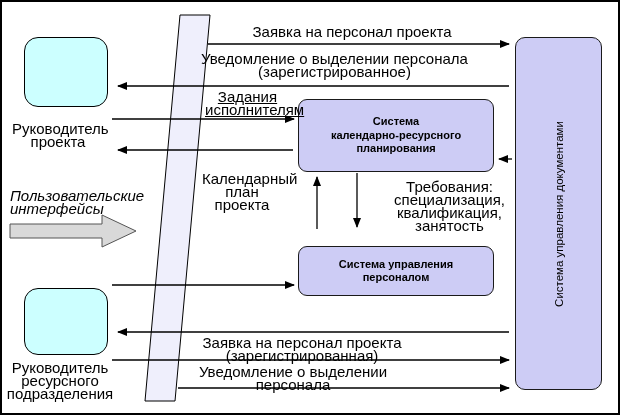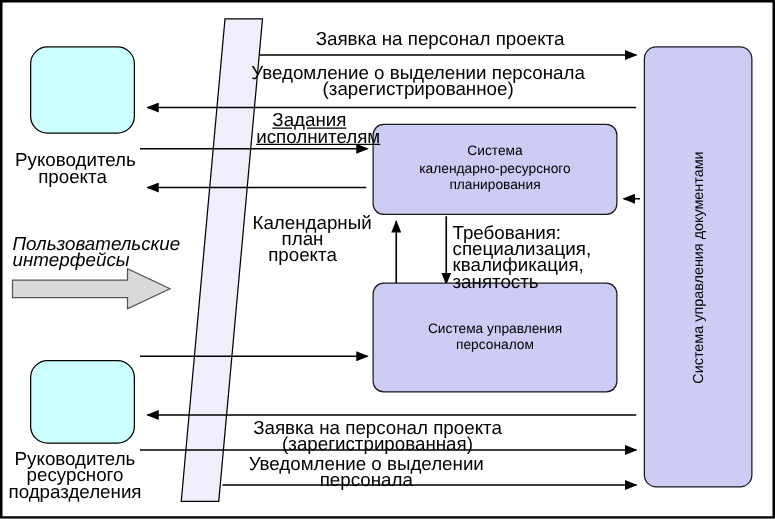--- a/index.html
+++ b/index.html
@@ -15,21 +15,21 @@
   }
   .center{text-align:center;}
   .box-cyan{
     position:absolute;background:#ccffff;border:1.5px solid #000;
     border-radius:14px;box-sizing:border-box;
   }
   .box-sys{
     position:absolute;background:#cdccf5;border:1px solid #1a1a1a;
     border-radius:9px;box-sizing:border-box;
     display:flex;align-items:center;justify-content:center;
-    text-align:center;font-size:11px;line-height:13.5px;white-space:pre-line;
+    text-align:center;font-size:11px;line-height:13.5px;white-space:pre-line;font-weight:bold;
   }
   .box-doc{
     position:absolute;background:#cdccf5;border:1px solid #1a1a1a;
     border-radius:10px;box-sizing:border-box;
   }
   .vtext{
     position:absolute;top:50%;left:50%;width:345px;
     transform:translate(-50%,-50%) rotate(-90deg);
     text-align:center;font-size:11.5px;white-space:nowrap;
   }
@@ -74,21 +74,21 @@
 
   <div class="lbl" style="left:8px;top:187px;width:130px;font-style:italic;">Пользовательские
 интерфейсы</div>
 
   <div class="box-sys" style="left:296px;top:97px;width:196px;height:73px;">
     <span>Система
 календарно-ресурсного
 планирования</span>
   </div>
 
-  <div class="box-sys" style="left:296px;top:224px;width:196px;height:88px;">
+  <div class="box-sys" style="left:296px;top:244px;width:196px;height:50px;">
     <span>Система управления
 персоналом</span>
   </div>
 
   <div class="box-doc" style="left:513px;top:35px;width:87px;height:353px;">
     <div class="vtext">Система управления документами</div>
   </div>
 
   <div class="lbl center" style="left:230px;top:23px;width:240px;">Заявка на персонал проекта</div>
 
@@ -96,21 +96,21 @@
 (зарегистрированное)</div>
 
   <div class="lbl center" style="left:203px;top:88px;width:85px;text-decoration:underline;">Задания
 исполнителям</div>
 
   <div class="lbl center" style="left:200px;top:150px;width:80px;margin-top:20px;">Календарный
 план
 проекта</div>
 
 
-  <div class="lbl" style="left:360px;top:178px;width:175px;">Требования: специализация,
+  <div class="lbl" style="left:360px;top:178px;width:175px;text-align:center;">Требования: специализация,
 квалификация, занятость</div>
 
 
   <div class="lbl center" style="left:180px;top:334px;width:240px;">Заявка на персонал проекта
 (зарегистрированная)</div>
 
   <div class="lbl center" style="left:160px;top:363px;width:262px;">Уведомление о выделении персонала</div>
 
 </div>
 

